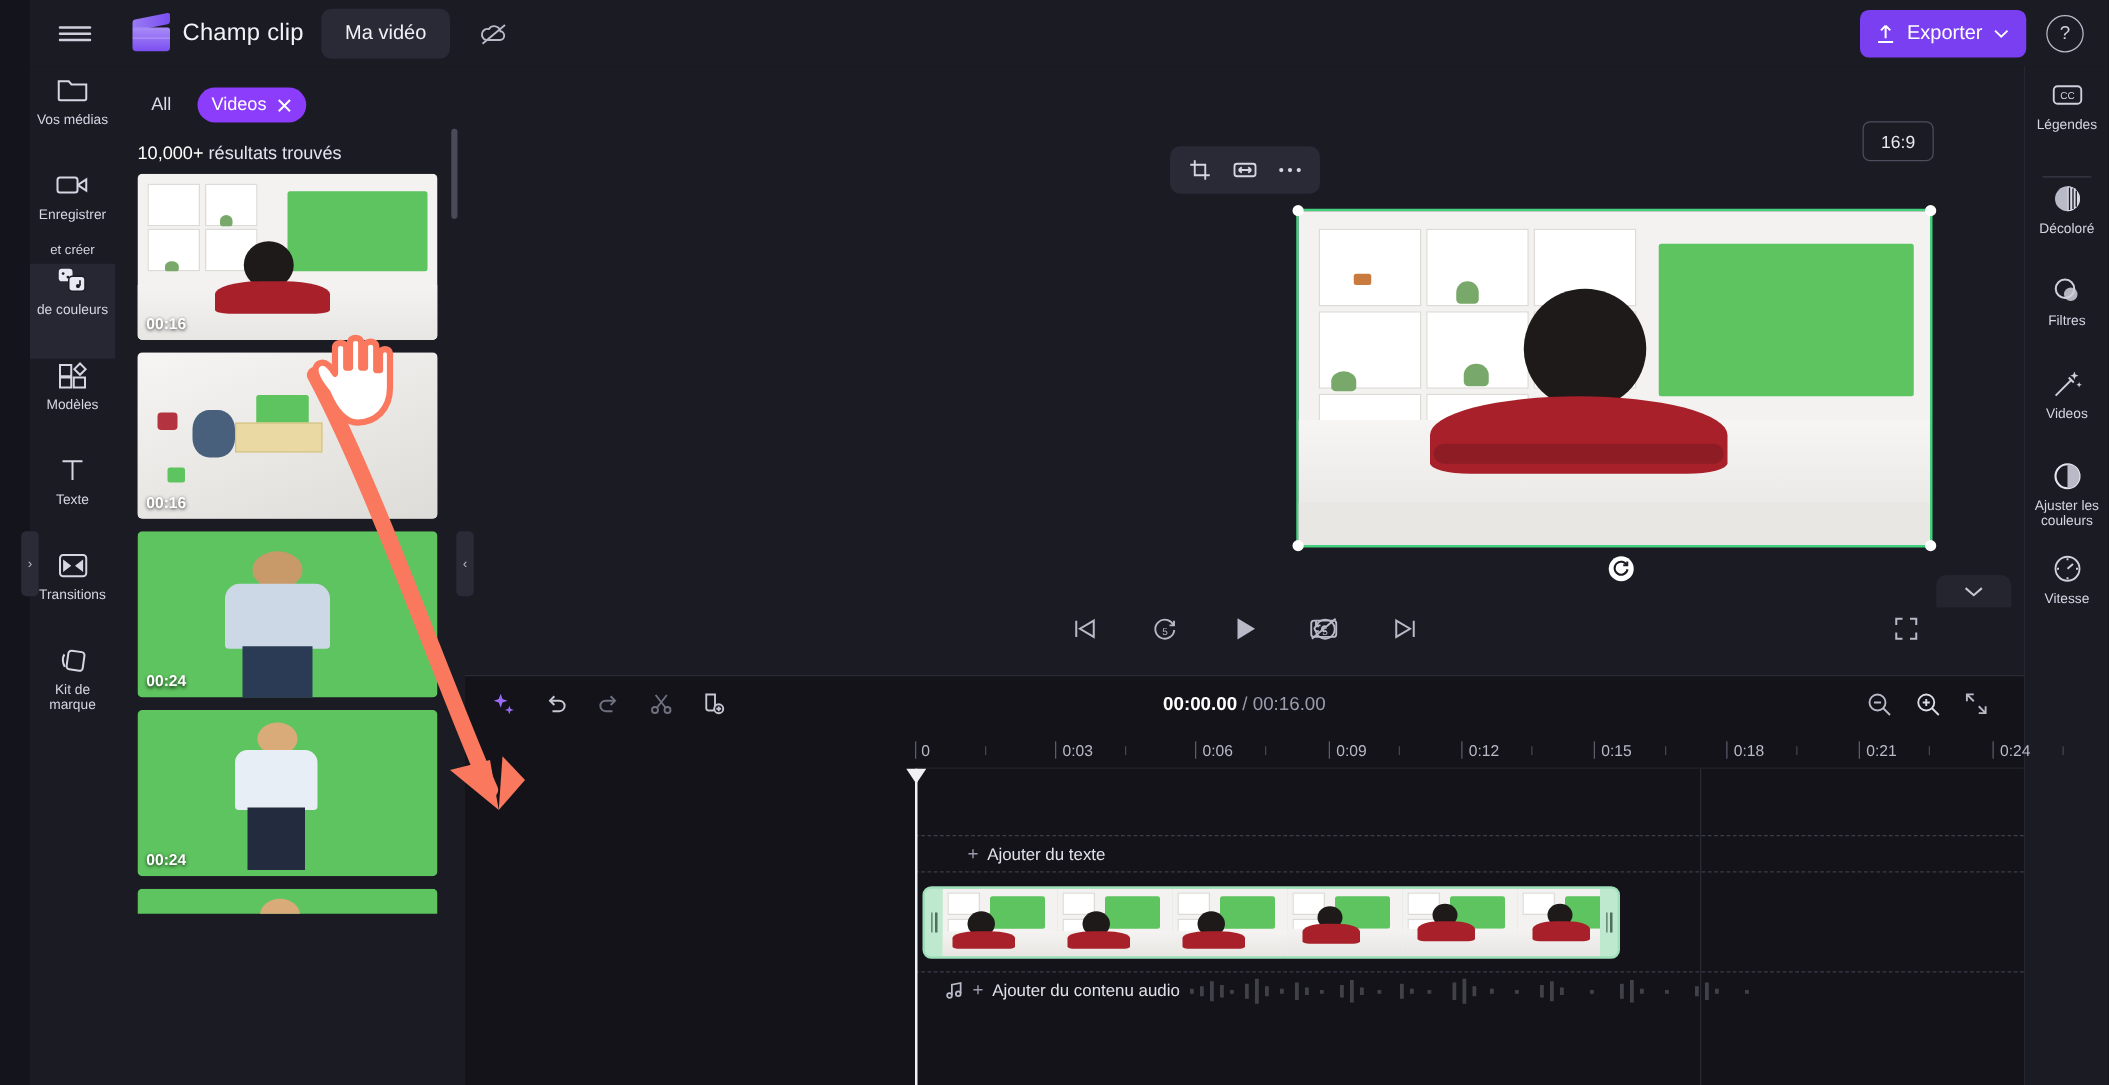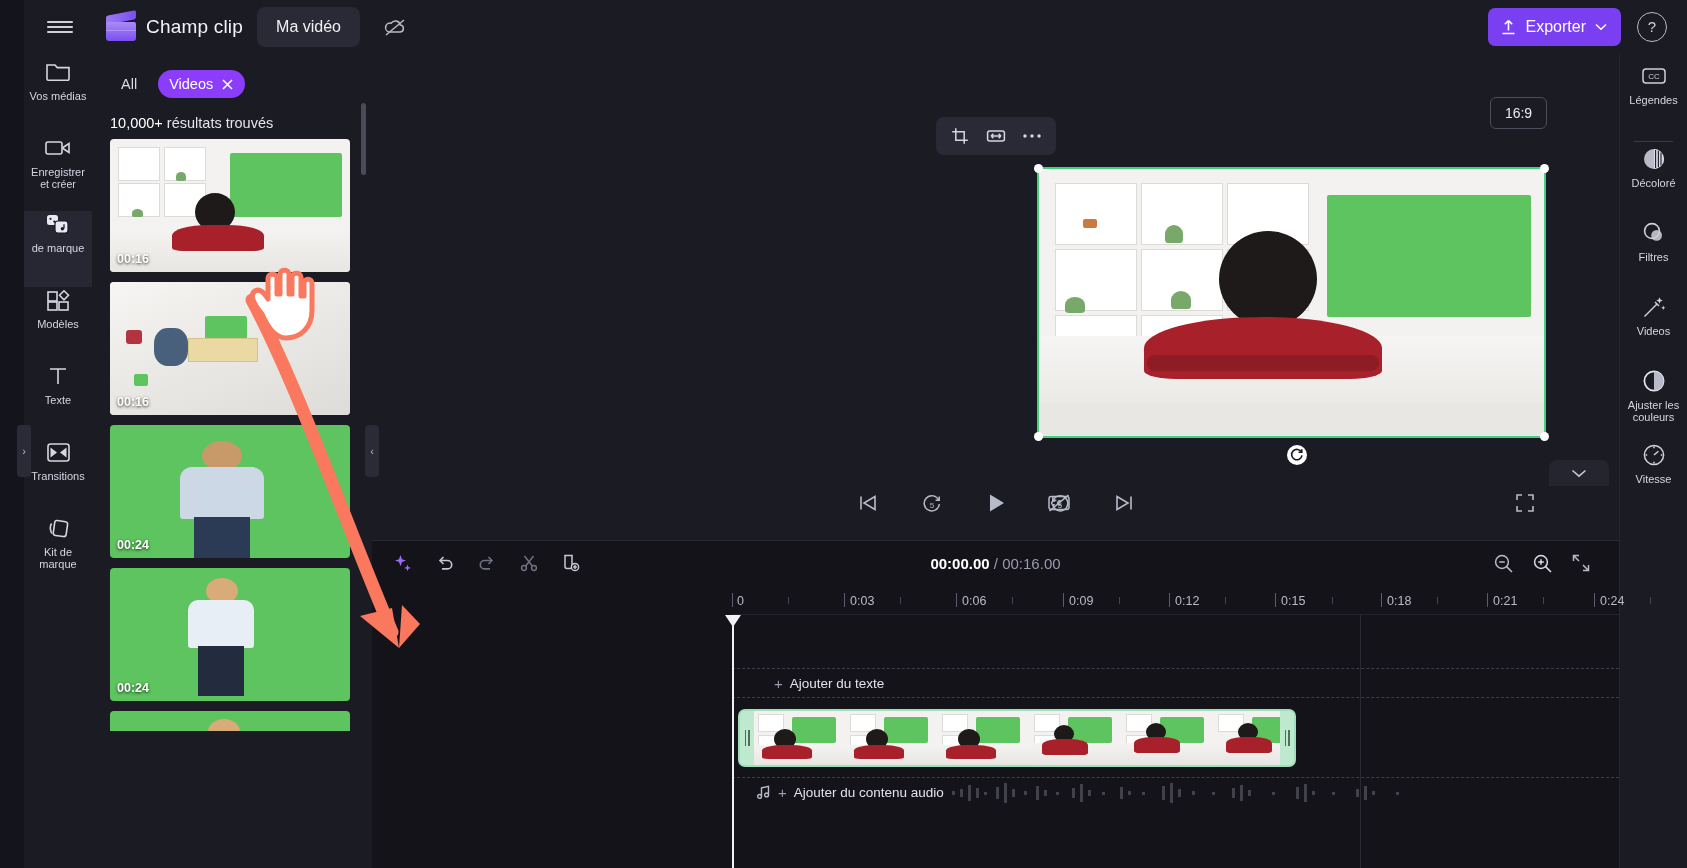--- a/index.html
+++ b/index.html
@@ -34,21 +34,21 @@
   
   .body { flex:1; display:flex; min-height:0; position:relative; }
 
   
   .rail { width:68px; background:#1b1b24; flex:0 0 68px; padding-top:6px; }
   .rail-item { height:76px; display:flex; flex-direction:column; align-items:center;
       justify-content:flex-start; gap:5px; cursor:pointer; }
   .rail-item.active { background:#272733; }
   .rail-item .ico { height:26px; display:flex; align-items:center; justify-content:center; }
   .rail-item .lbl { font-size:11px; color:#d5d6e2; text-align:center; line-height:12px; width:66px; }
-  .rail-item .lbl small { display:block; font-size:10.5px; }
+  .rail-item .lbl small { display:block; font-size:10.5px;margin-top:16px; }
 
   
   .panel { width:280px; flex:0 0 280px; background:#1b1b24; position:relative; padding:16px 0 0 0; }
   .chips { display:flex; align-items:center; gap:10px; padding:0 16px 0 18px; height:30px;}
   .chip { font-size:14.5px; color:#d9dae5; padding:5px 11px; border-radius:16px; cursor:pointer;}
   .chip.sel { background:#8b3dfb; color:#fff; display:flex; align-items:center; gap:8px; padding:6px 11px; }
   .search { margin:14px 18px 0 18px; height:35px; background:#24242f; border:1px solid #33333f;
       border-radius:7px; display:flex; align-items:center; gap:9px; padding:0 11px; }
   .search .txt { font-size:13.5px; color:#ececf3; flex:1; }
   .results { font-size:14.5px; color:#e4e4ee; padding:16px 0 8px 18px; }
@@ -209,21 +209,21 @@
         <div class="ico">
           <svg width="28" height="24" viewBox="0 0 28 24" fill="none">
             <rect x="3" y="3" width="11" height="10" rx="2.5" fill="#e8e9f2"></rect>
             <circle cx="6.5" cy="6.8" r="1.1" fill="#1b1b24"></circle>
               <circle cx="10.3" cy="9.6" r="1.1" fill="#1b1b24"></circle>
             <rect x="11" y="9" width="13" height="12" rx="2.8" fill="#e8e9f2" stroke="#1b1b24" stroke-width="1.2"></rect>
             <path d="M20 12.2v4.4" stroke="#1b1b24" stroke-width="1.3"></path>
             <circle cx="18.4" cy="16.8" r="1.7" fill="#1b1b24"></circle>
           </svg>
         </div>
-        <div class="lbl">de marque</div>
+        <div class="lbl">de couleurs</div>
       </div>
 
       <div class="rail-item">
         <div class="ico">
           <svg width="25" height="23" viewBox="0 0 25 23" fill="none" stroke="#d5d6e2" stroke-width="1.6">
             <rect x="2" y="3" width="9" height="9"></rect>
               <rect x="2" y="13" width="9" height="8"></rect>
             <rect x="13" y="13" width="9" height="8"></rect>
             <path d="M13.5 6.3 18 1.8l4.5 4.5L18 10.8z"></path>
           </svg>

